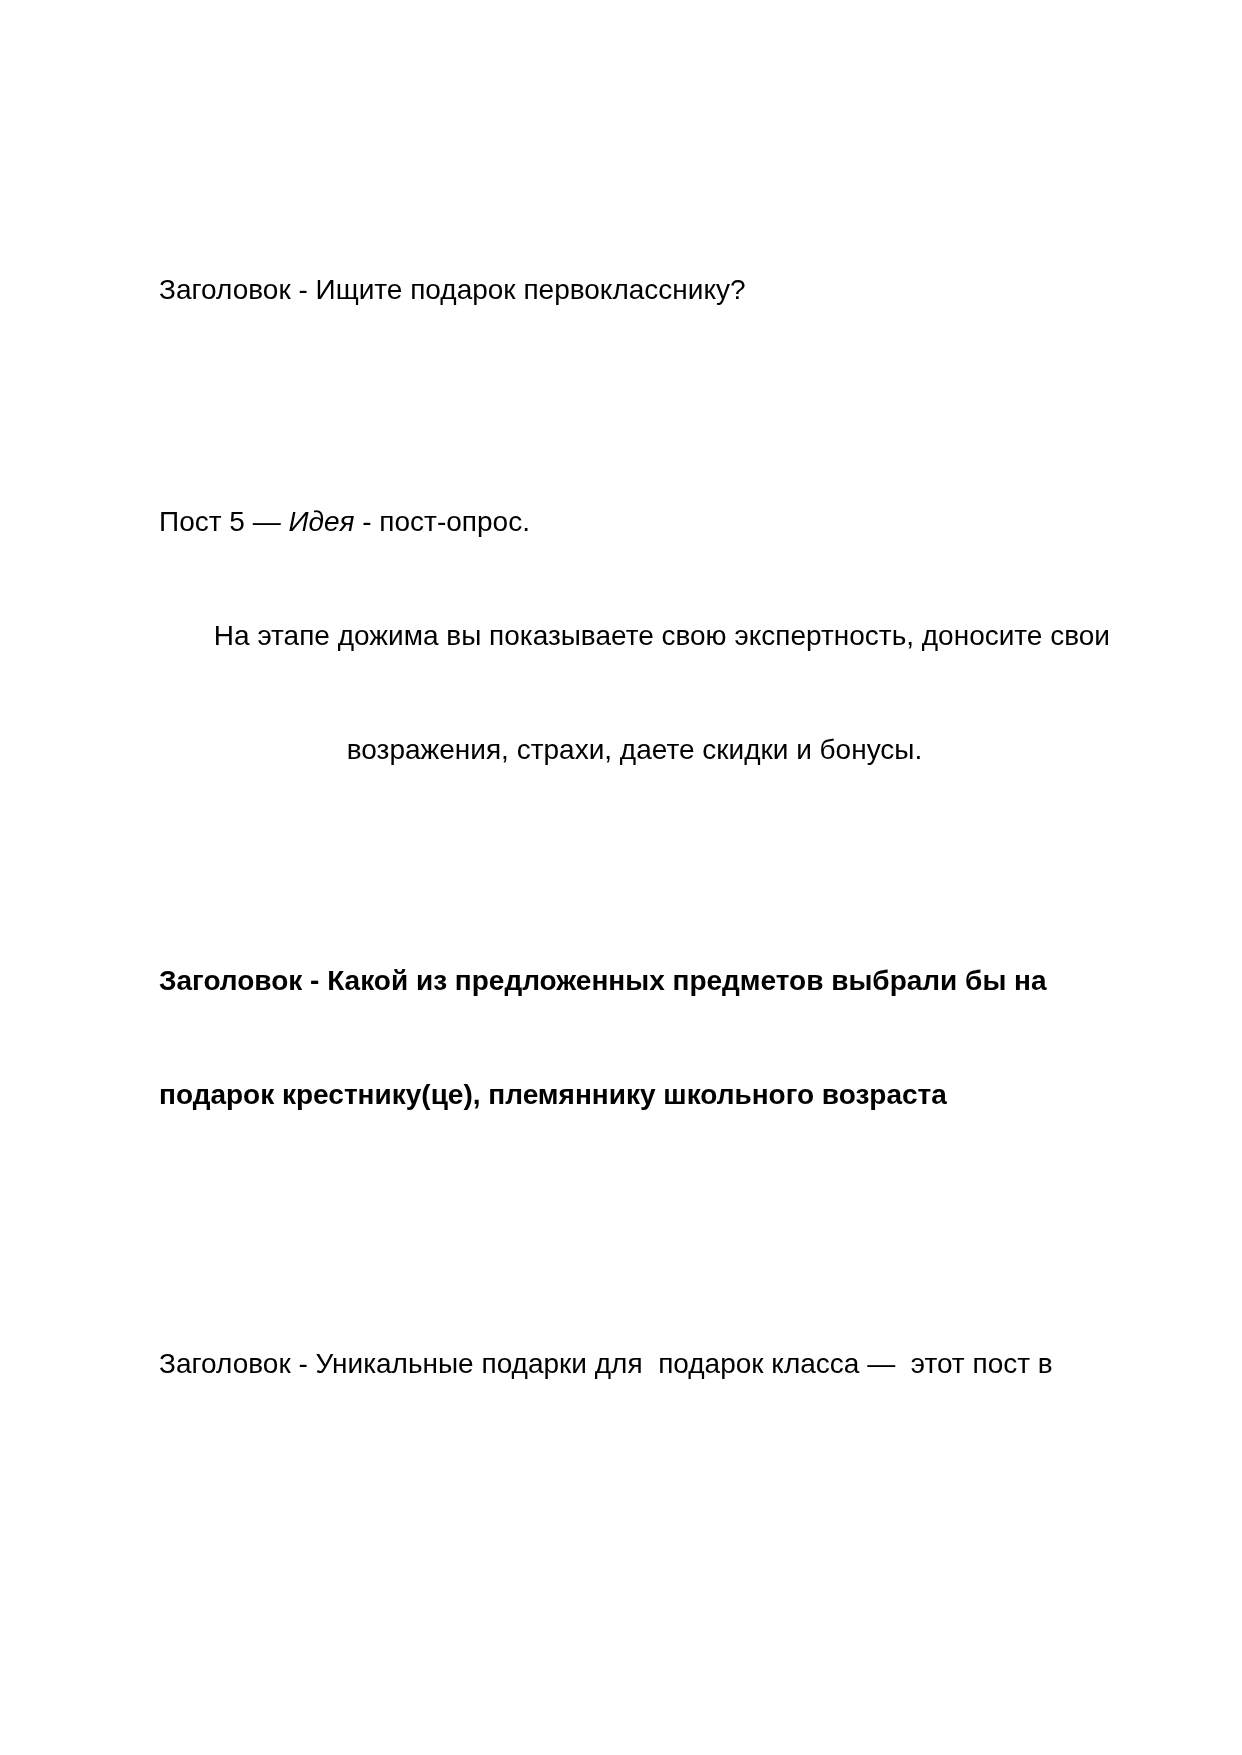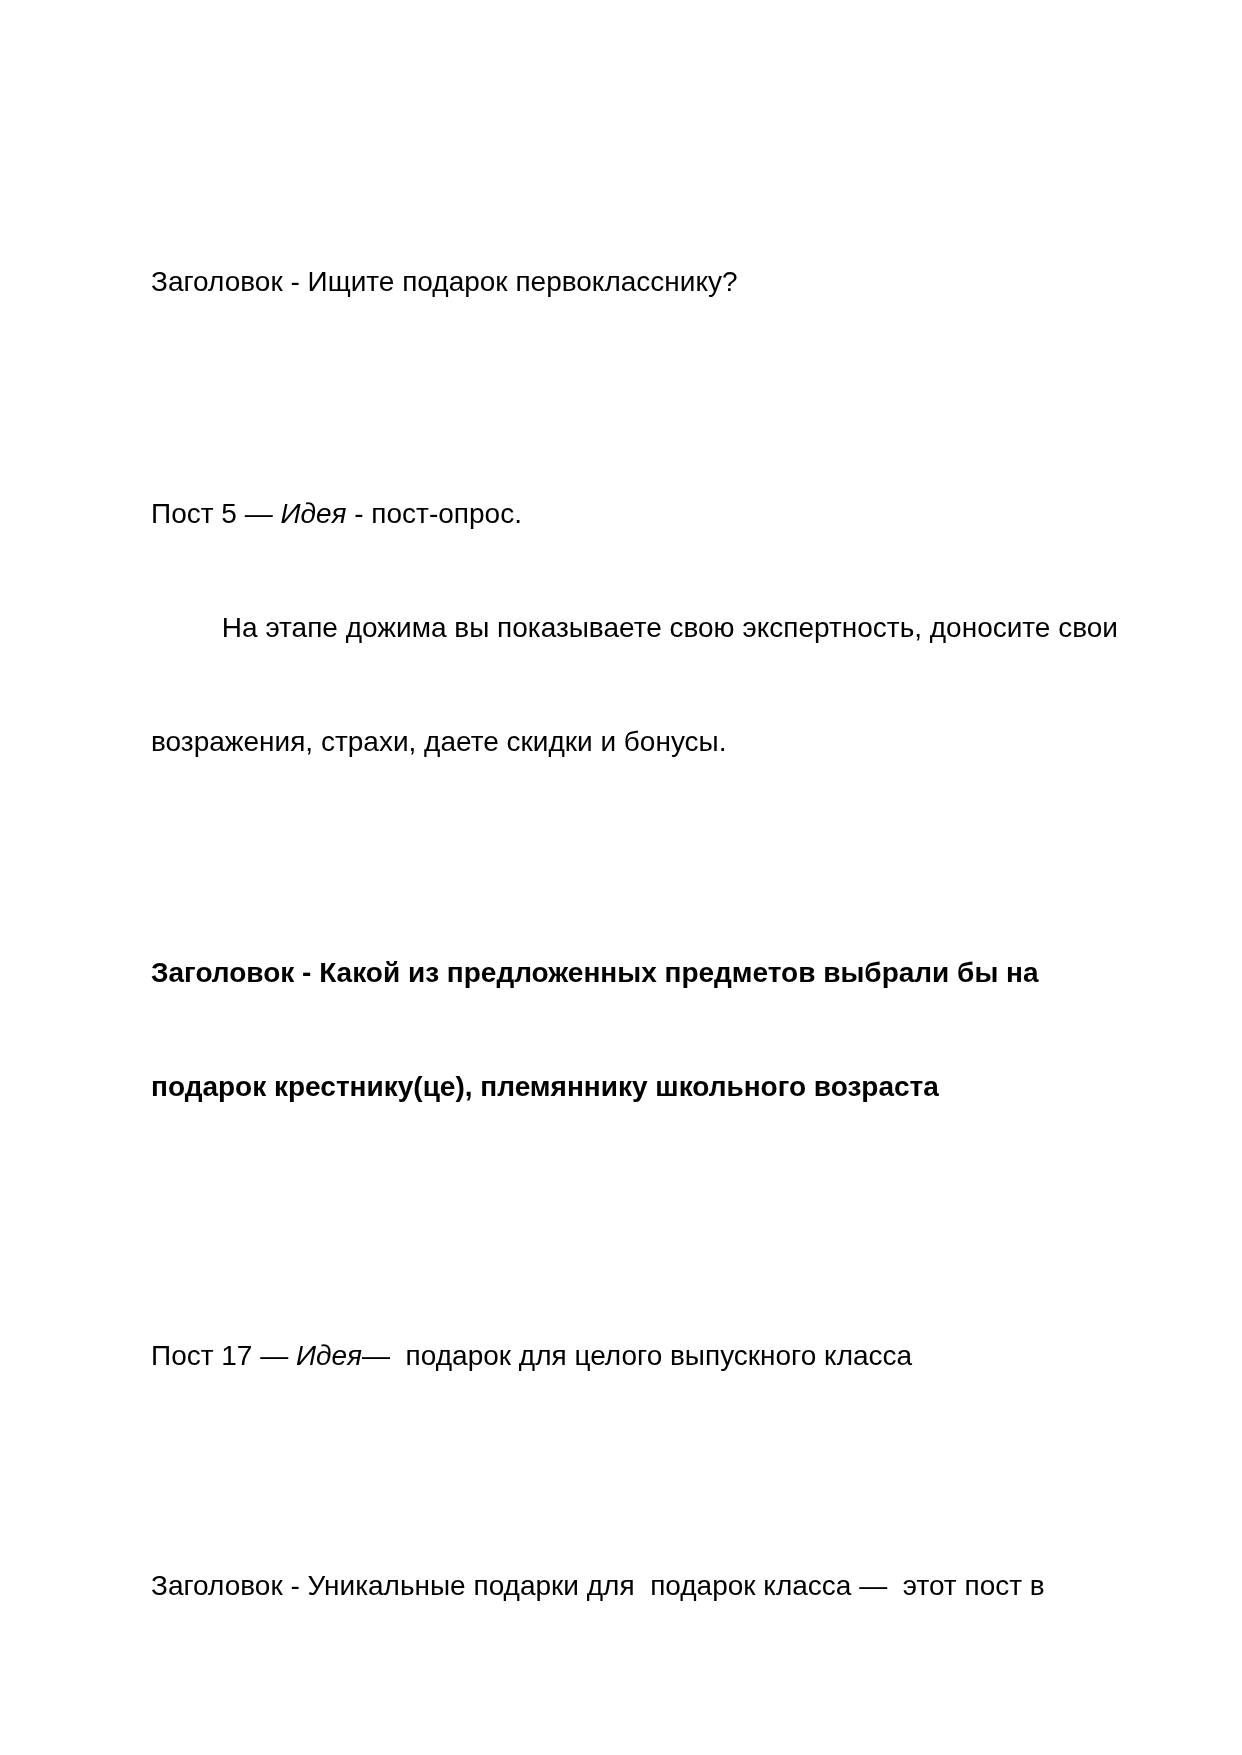--- a/index.html
+++ b/index.html
@@ -4,51 +4,48 @@
 <style>
   html,body { margin:0; padding:0; }
   body {
     width:1242px; height:1755px;
     background:#ffffff;
     font-family:"Liberation Sans", sans-serif;
     color:#000000;
     overflow:hidden;
   }
   .page { padding:183px 120px 0 147px; }
-  p { margin:4px; white-space:pre-wrap; }
+  p { margin:12px; white-space:pre-wrap; }
   .lg { font-size:28px; line-height:38px; }
   .it { font-style:italic; }
   .mb42 { margin-bottom:42px; }
   .mb41 { margin-bottom:41px; }
   .mb79 { margin-bottom:79px;font-weight:bold; }
   .mb40 { margin-bottom:40px; }
   .mb66 { margin-bottom:66px; }
 </style>
 </head>
 <body style="background: rgb(255, 255, 255); color: rgb(0, 0, 0);">
 
 <div class="page">
 
   <p class="lg mb42">
     <span style="display: block;">Заголовок - Ищите подарок первокласснику?</span>
   </p>
 
   <p class="lg mb41">
     <span style="display: block;"><span style="display: inline;">Пост 5 — </span><span class="it" style="display: inline;">Идея</span><span style="display: inline; text-align: right;"> - пост-опрос.</span></span>
     <span style="display: block; text-align: right;">На этапе дожима вы показываете свою экспертность, доносите свои</span>
-    <span style="display: block;">возражения, страхи, даете скидки и бонусы.</span>
+    <span style="display: block; text-align: center;">возражения, страхи, даете скидки и бонусы.</span>
   </p>
 
   <p class="lg mb79">
     <span style="display: block;">Заголовок - Какой из предложенных предметов выбрали бы на</span>
     <span style="display: block;">подарок крестнику(це), племяннику школьного возраста</span>
   </p>
 
-  <p class="lg mb40">
-    <span style="display: block;"><span style="display: inline;">Пост 17 — </span><span class="it" style="display: inline;">Идея</span><span style="display: inline;">—  подарок для целого выпускного класса</span></span>
-  </p>
 
   <p class="lg mb66">
     <span style="display: block;">Заголовок - Уникальные подарки для  подарок класса —  этот пост в</span>
     
   </p>
 
 </div>
 
 </body></html>

